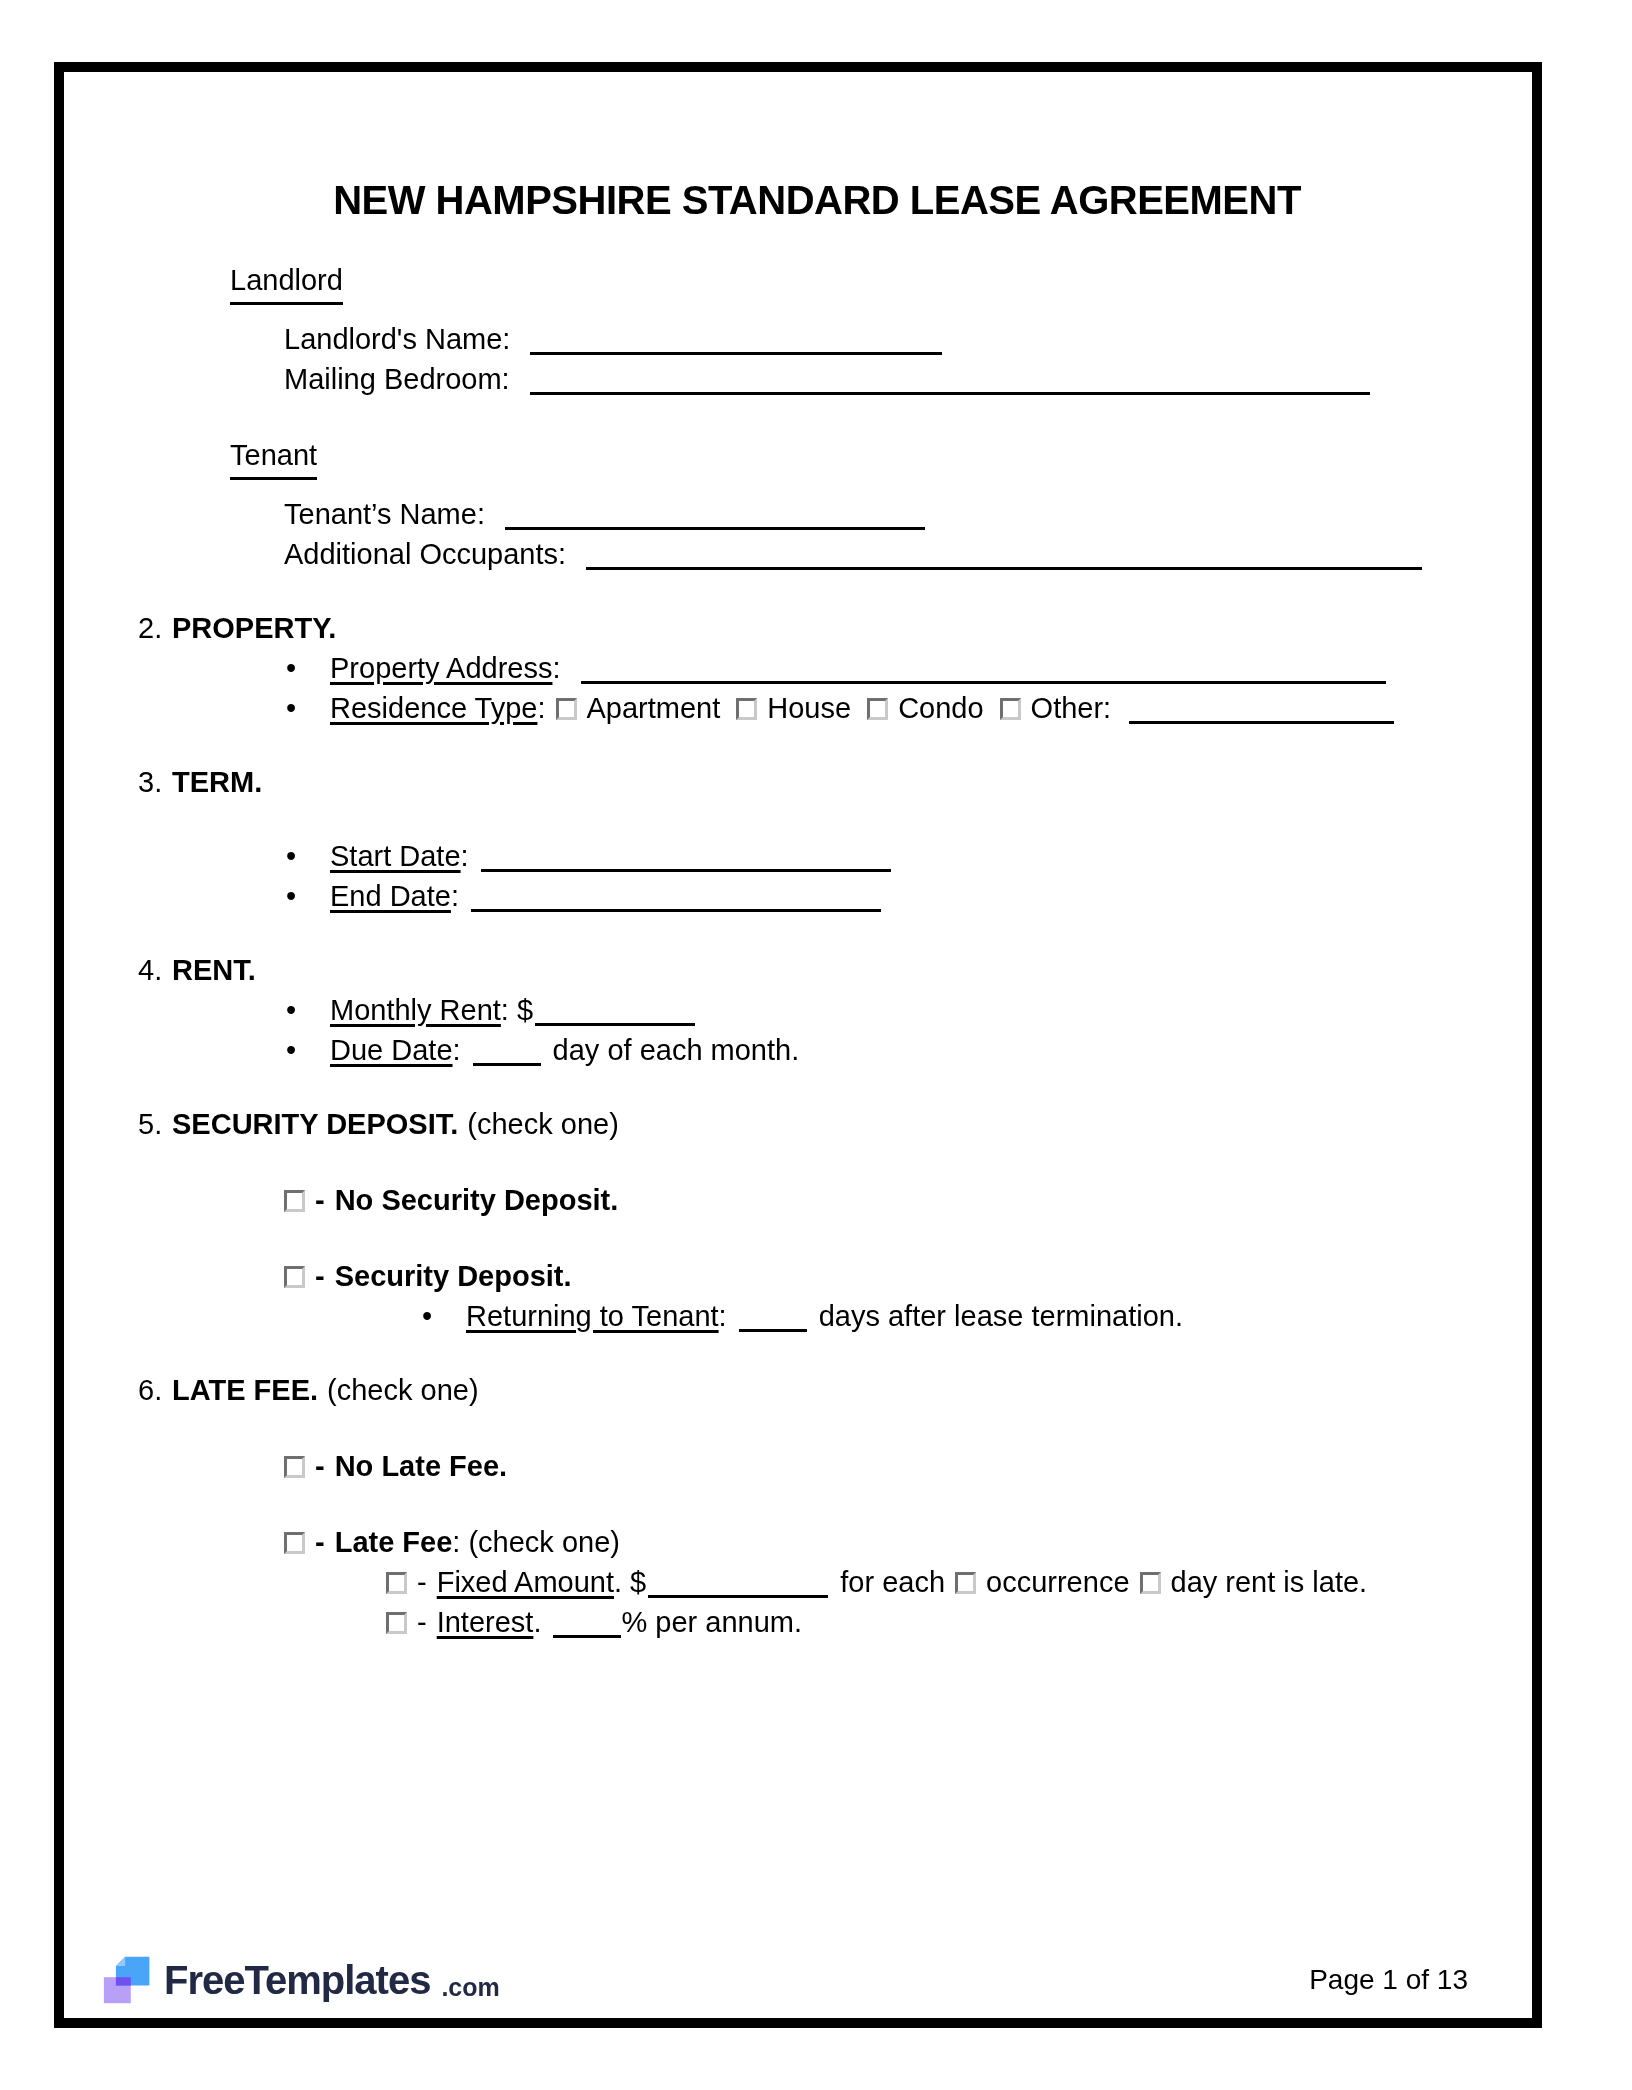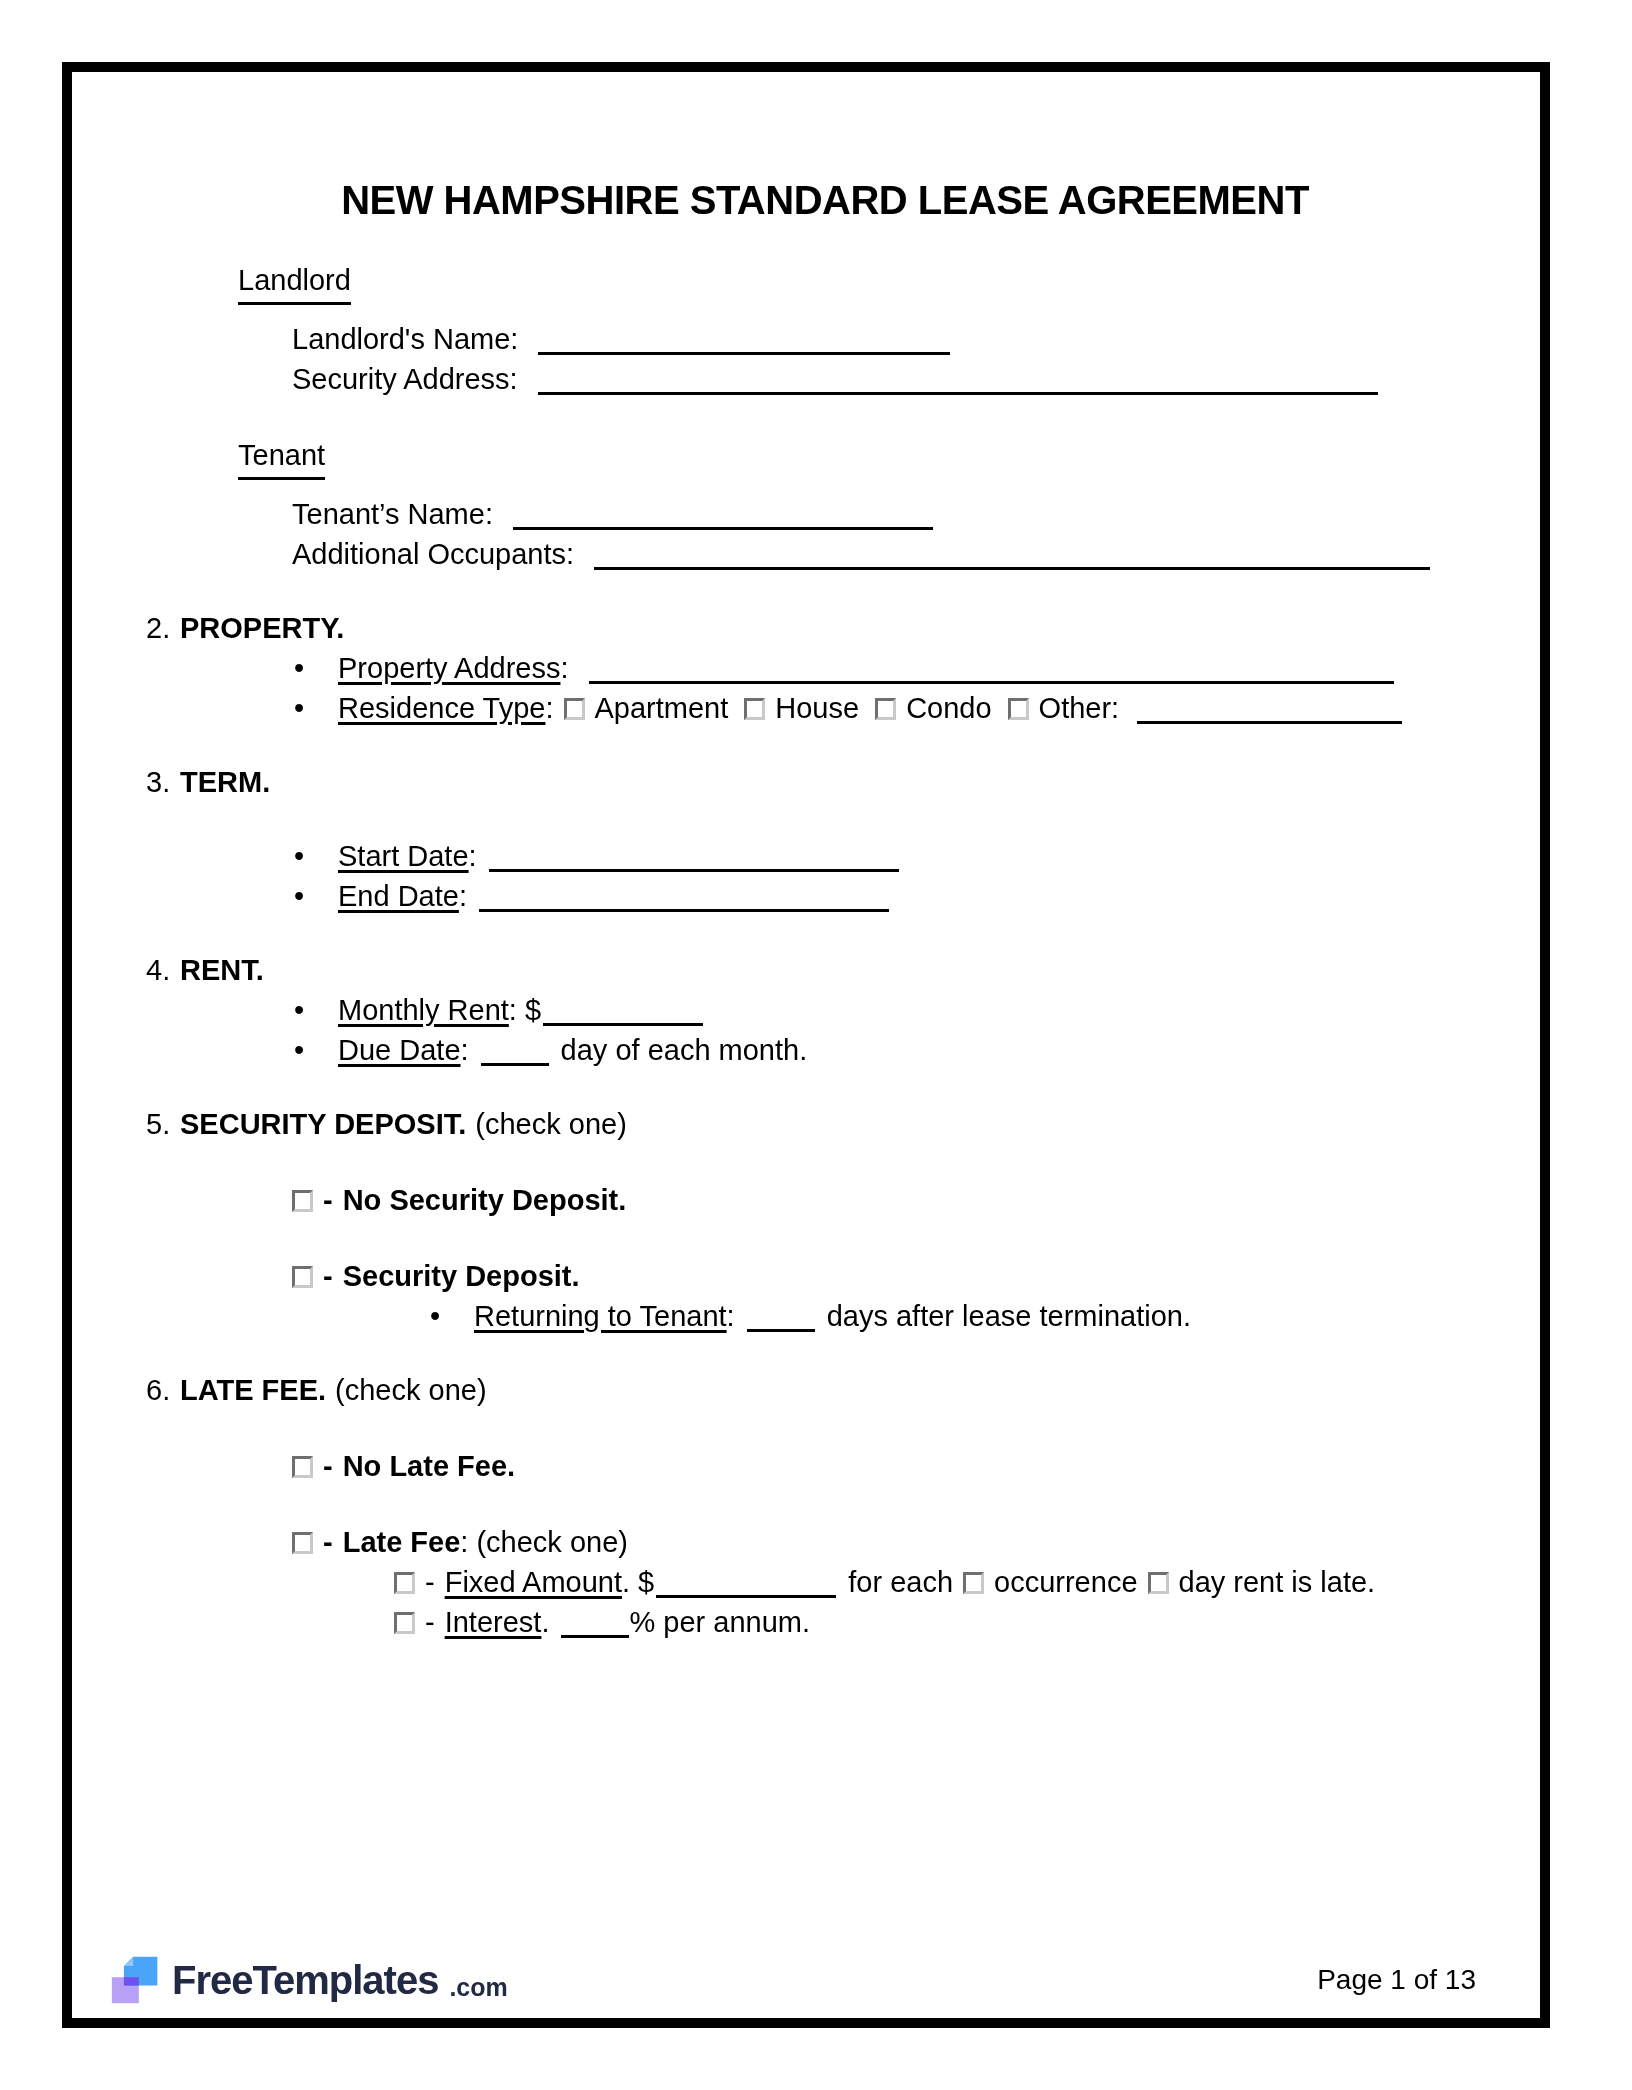--- a/index.html
+++ b/index.html
@@ -1,21 +1,21 @@
 <!DOCTYPE html>
 <html><head>
 <meta charset="utf-8">
 <style>
   html,body{margin:0;padding:0;}
   body{
     width:1632px;height:2090px;background:#ffffff;position:relative;overflow:hidden;
     font-family:"Liberation Sans","DejaVu Sans",sans-serif;color:#000;
   }
   .frame{
-    position:absolute;left:62px;top:62px;width:1488px;height:1966px;
+    position:absolute;left:54px;top:62px;width:1488px;height:1966px;
     border:10px solid #000;box-sizing:border-box;background:#fff;
   }
   .content{padding:0 36px 0 74px;}
   .title{
     margin:104px 0 0 0;text-align:center;
     font-size:40px;font-weight:bold;line-height:48px;letter-spacing:-0.5px;
   }
   .para{font-size:29px;line-height:40px;margin:0;}
   .row{font-size:29px;line-height:40px;white-space:nowrap;}
   .b{font-weight:bold;}
@@ -68,21 +68,21 @@
 
 
     <div class="row ind1 mt-b">
       <span class="hd">Landlord</span>
     </div>
     <div class="row ind2 mt-c">
       <span>Landlord's Name:</span>
       <span class="blank w412"></span>
     </div>
     <div class="row ind2">
-      <span>Security Address:</span>
+      <span>Mailing Bedroom:</span>
       <span class="blank w840"></span>
     </div>
 
     <div class="row ind1 mt-b">
       <span class="hd">Tenant</span>
     </div>
     <div class="row ind2 mt-c">
       <span>Tenant’s Name:</span>
       <span class="blank w420"></span>
     </div>

